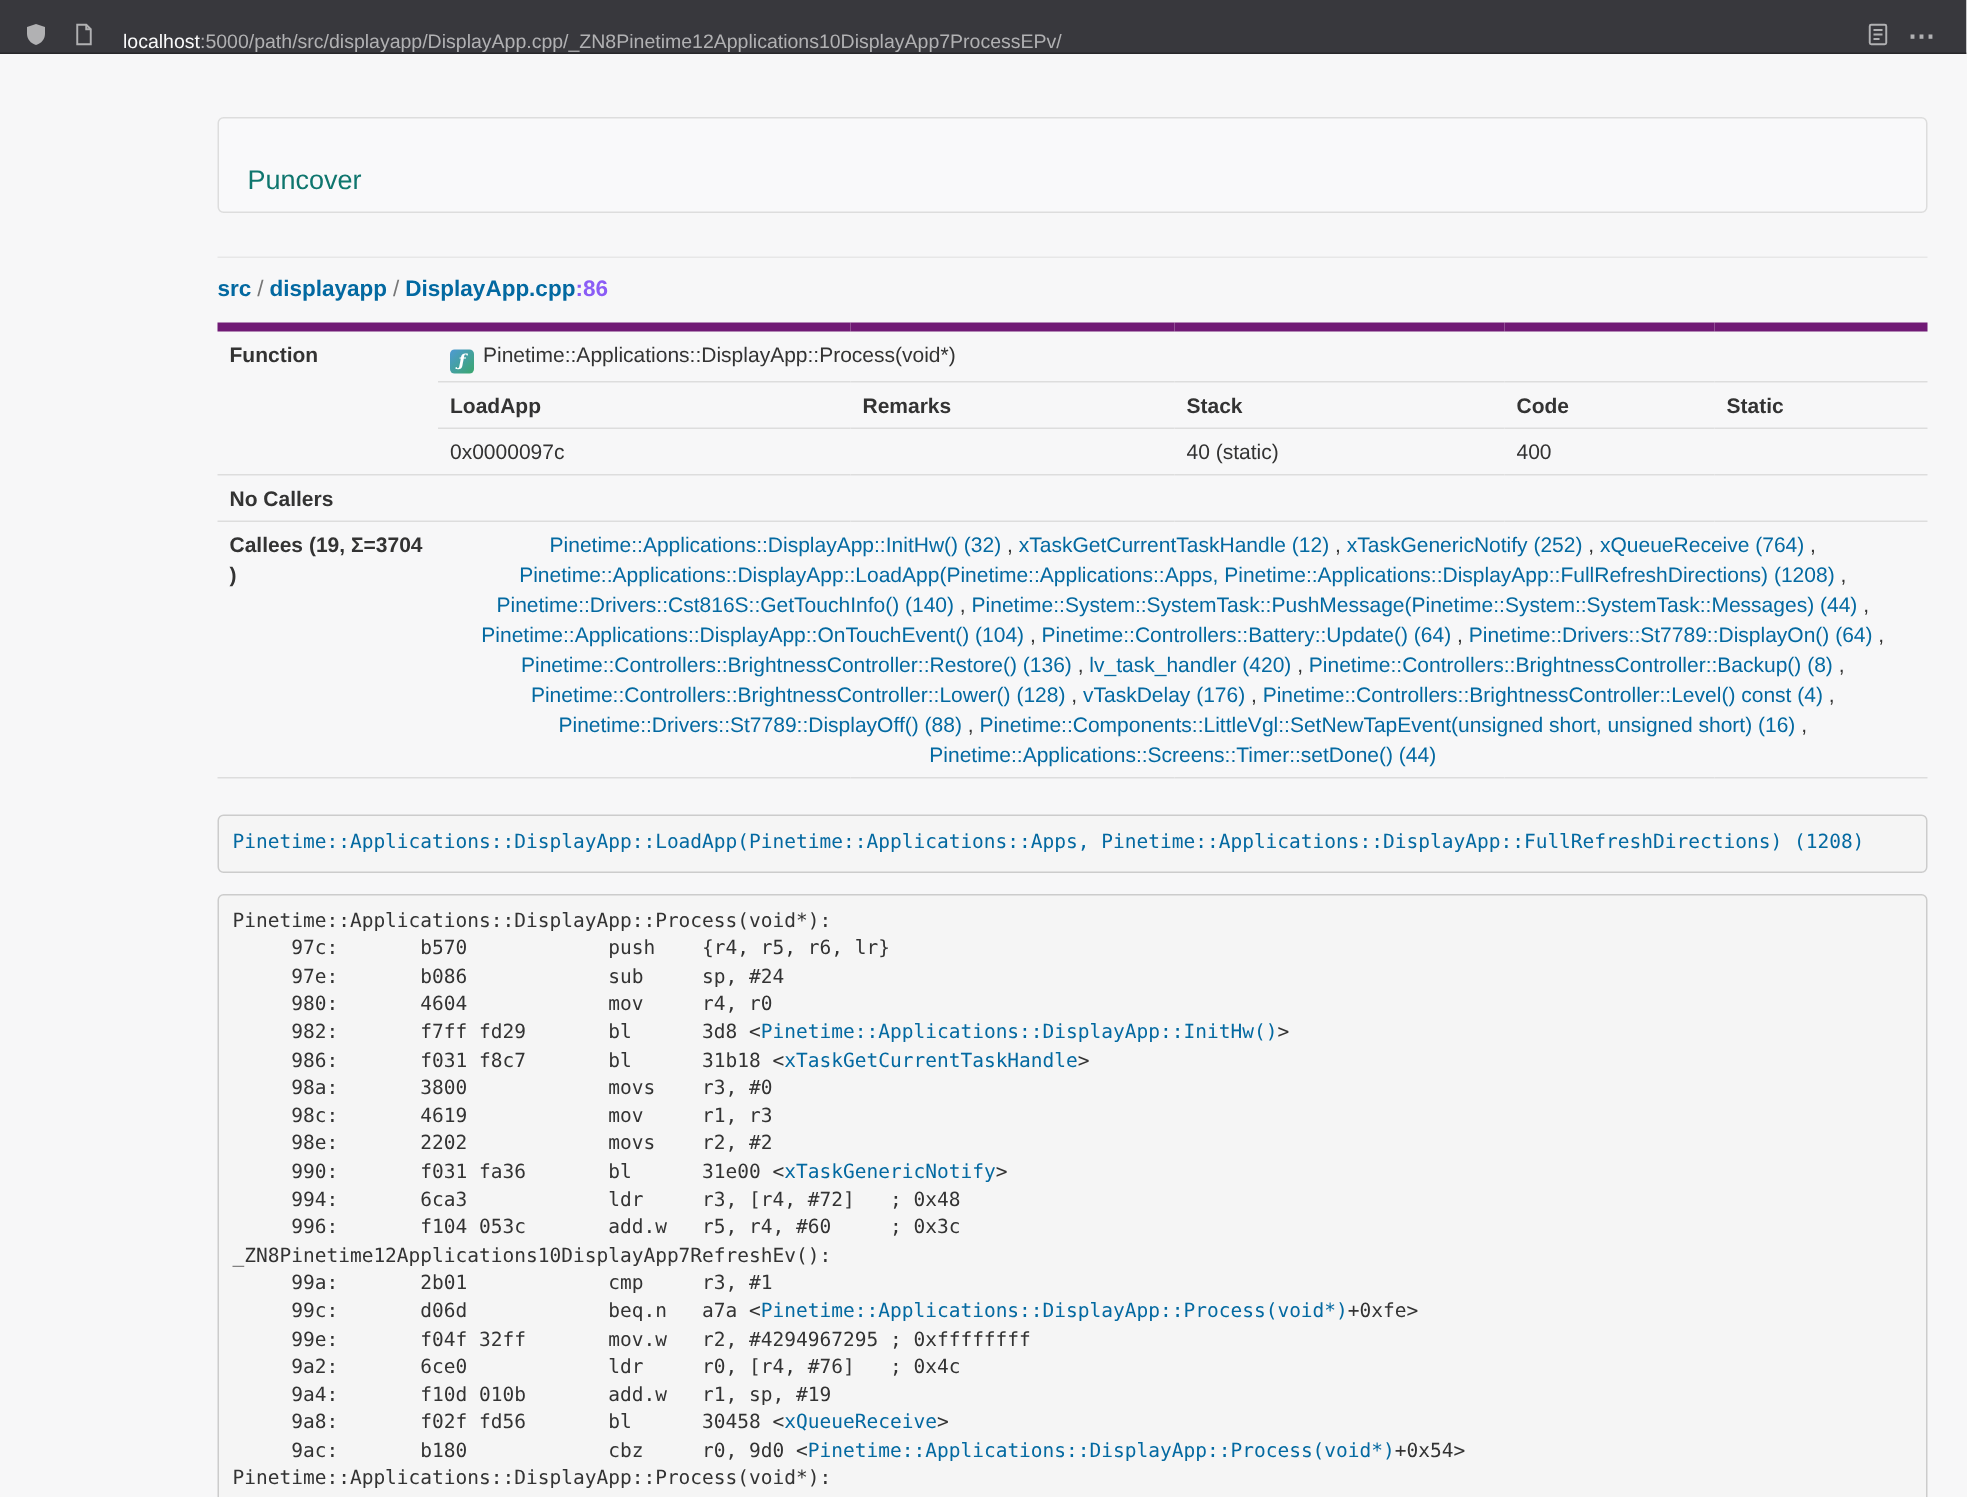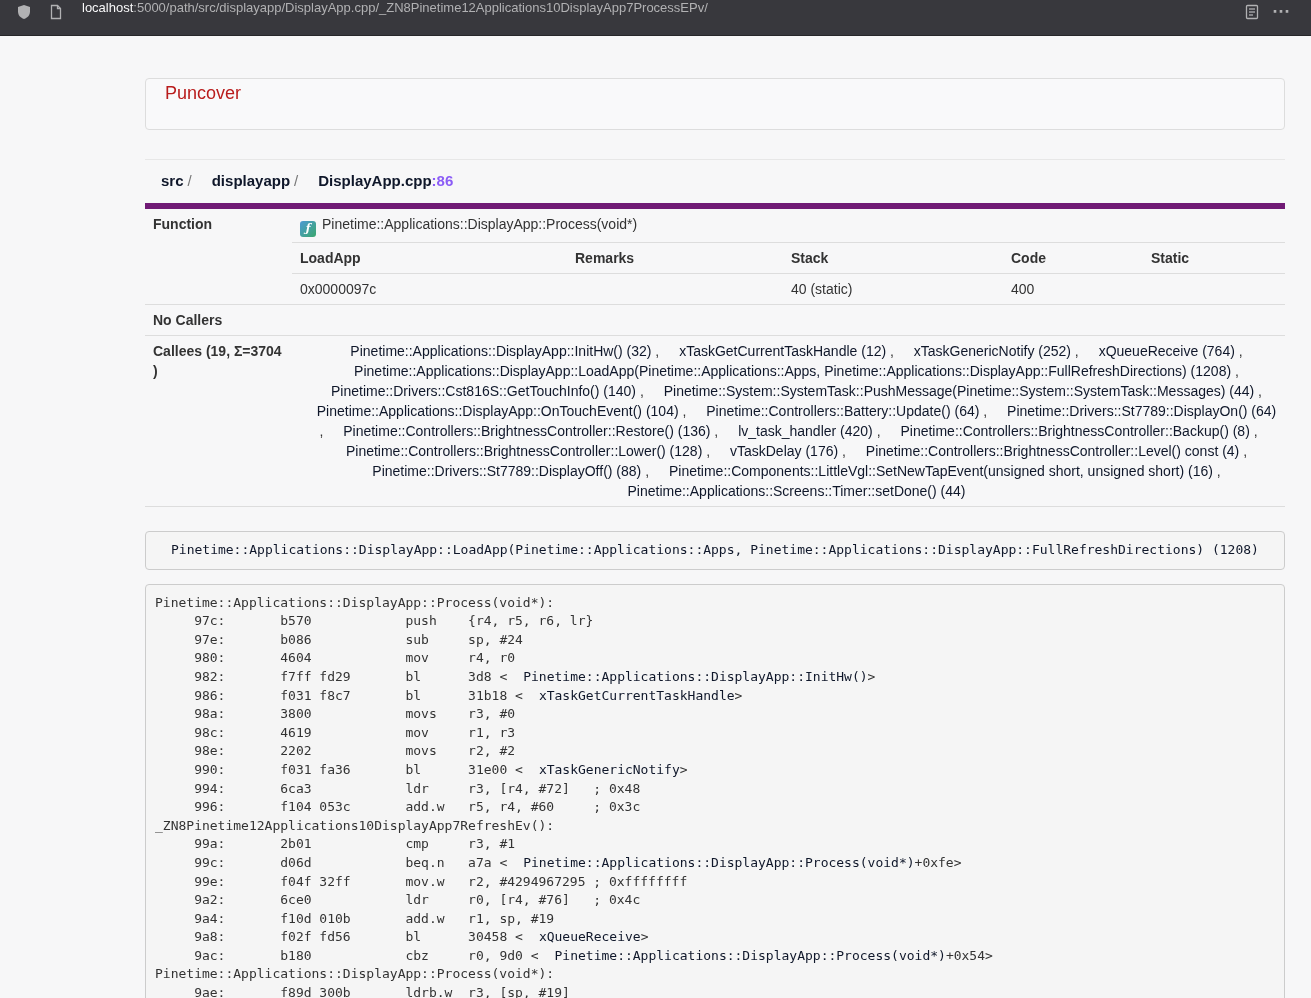--- a/index.html
+++ b/index.html
@@ -3,47 +3,47 @@
 <meta charset="utf-8">
 <style>
   * { box-sizing: border-box; }
   html,body { margin:0; padding:0; }
   body {
     width:1311px; height:998px; overflow:hidden;
     background:#f7f7f8;
     font-family:"Liberation Sans", sans-serif;
     color:#333;
   }
-  a { color:#0f172a; text-decoration:none; cursor:pointer;margin-left:16px; }
+  a { color:#0369a1; text-decoration:none; cursor:pointer; }
 
   
   .chrome {
     height:36px; background:#38383d; border-bottom:1px solid #27272a;
-    display:flex; align-items:flex-start; padding:0 12px;
+    display:flex; align-items:flex-end; padding:0 12px;
   }
   .chrome-icon { display:inline-flex; align-items:center; justify-content:center; width:24px; height:24px; border-radius:3px; cursor:pointer; }
   .chrome-icon + .chrome-icon { margin-left:8px; }
   .urlbar {
     flex:1; margin:0 14px; font-size:13px; white-space:nowrap; overflow:hidden;
     color:#b1b1b3; cursor:text;
   }
   .url-host { color:#f9f9fa; }
   .url-path { color:#b1b1b3; }
   .chrome-menu {
     color:#b1b1b3; font-size:18px; font-weight:bold; line-height:1;
     padding:2px 8px; cursor:pointer; letter-spacing:1px;
   }
 
   
   .container { margin-left:145px; width:1140px; }
 
   .panel {
-    margin-top:42px; height:52px; padding:4px 19px;
+    margin-top:42px; height:52px; padding:31px 19px;
     border:1px solid #ddd; border-radius:4px; background:#f9f9fa;
-    font-size:18px; color:#b91c1c;
+    font-size:18px; color:#0f766e;
   }
 
   hr.divider { margin:29px 0 12px 0; border:0; border-top:1px solid #e7e7e7; }
 
   .breadcrumb { font-size:15px; font-weight:bold; margin-bottom:14px; }
   .breadcrumb .sep { color:#777; margin:0 4px; font-weight:normal; }
   .breadcrumb .line-no { color:#8b5cf6; }
 
   
   table.sym-table {

